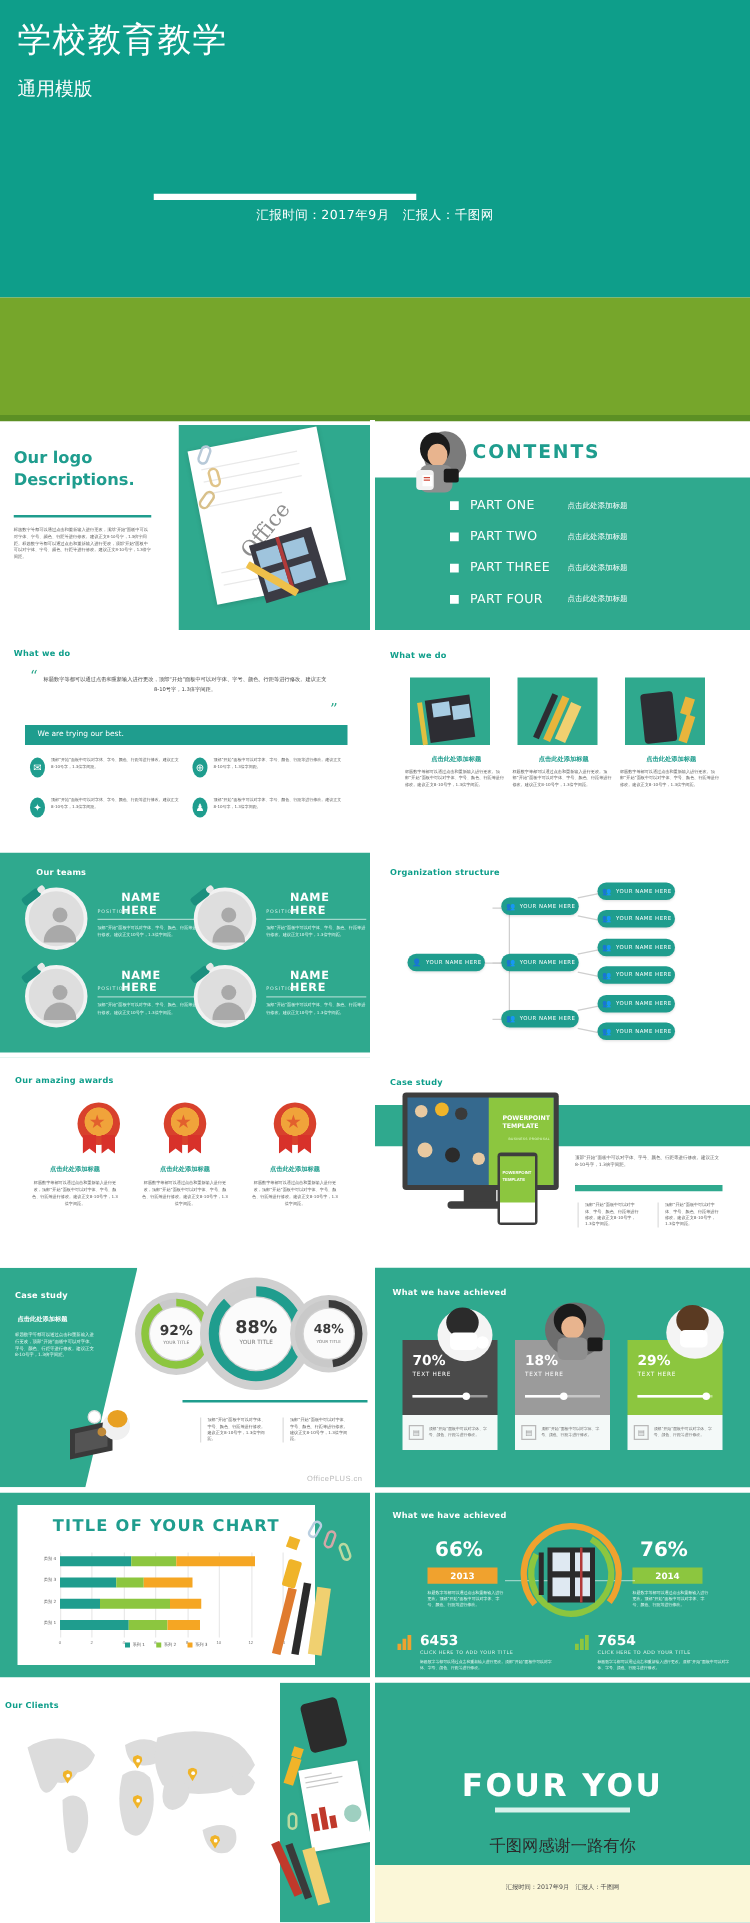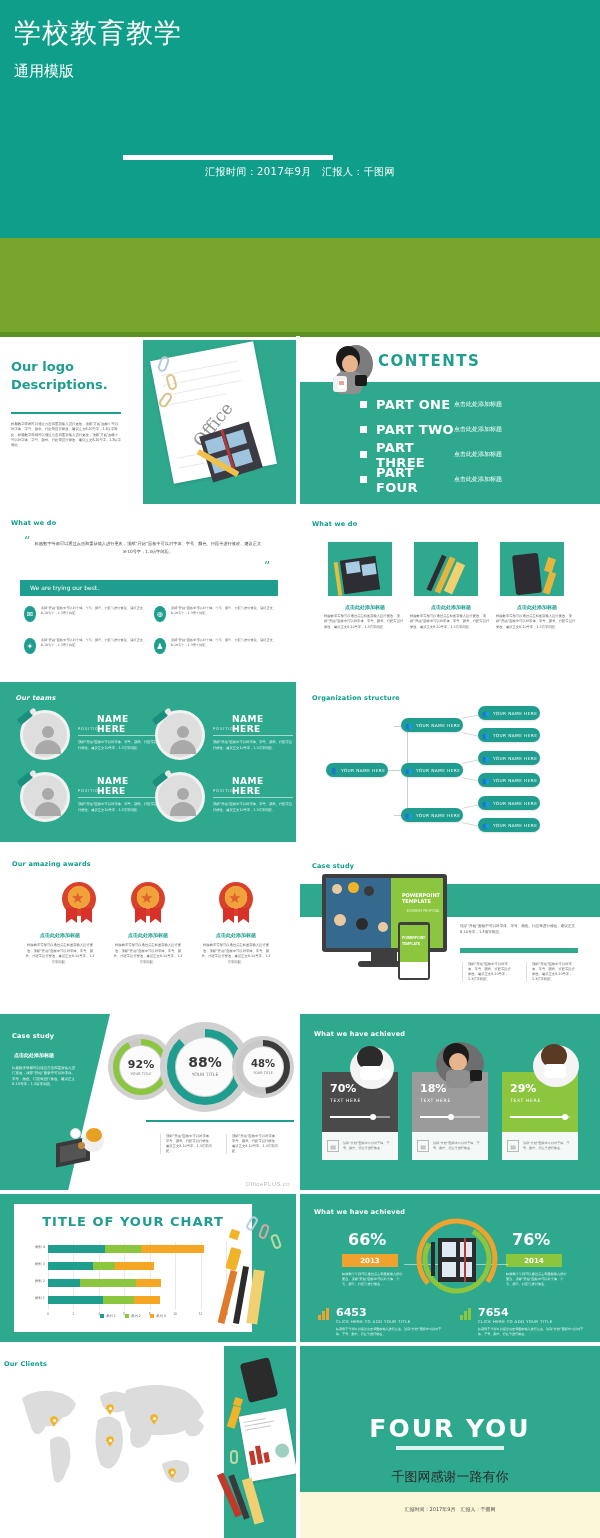--- a/index.html
+++ b/index.html
@@ -56,21 +56,21 @@
 
   
   .r1r { left:300px; top:340px; width:300px; height:164px; background:#2fa98e; }
   .cont-white { position:absolute; left:0; top:0; width:300px; height:42px; background:#fff; }
   .cont-title { position:absolute; left:78px; top:12px; font-size:15px; font-weight:bold; color:#1f9d8e;
                 letter-spacing:1.5px; font-family:"DejaVu Sans",sans-serif; }
   .person { position:absolute; left:22px; top:2px; width:52px; height:54px; }
   .cont-list { position:absolute; left:60px; top:52px; }
   .cont-row { display:flex; align-items:center; height:25px; }
   .cont-sq { width:7px; height:7px; background:#fff; margin-right:9px; }
-  .cont-pt { width:78px; font-size:13px; font-weight:bold; color:#fff; letter-spacing:.3px;
+  .cont-pt { width:78px; font-size:10px; font-weight:normal; color:#fff; letter-spacing:.3px;
              font-family:"DejaVu Sans",sans-serif; }
   .cont-desc { font-size:6px; color:#fff; font-family:"DejaVu Sans",sans-serif; }
 
   
   .r2l { left:0; top:508px; width:296px; height:170px; }
   .quote-mark { font-size:12px; color:#2fa98e; font-family:"DejaVu Serif",serif; }
   .quote-body { font-size:4.2px; line-height:1.8; color:#444; text-align:center; }
   .greenbar { position:absolute; left:20px; top:72px; width:258px; height:16px; background:#1f9d8e; }
   .greenbar span { position:absolute; left:10px; top:4px; font-size:6px; color:#fff;
                    font-family:"DejaVu Sans",sans-serif; }
@@ -355,21 +355,21 @@
       <div class="folder"></div>
       <div style="position:absolute;left:18px;top:12px;width:26px;height:40px;background:#2d2d33;border-radius:3px;transform:rotate(-6deg)"></div>
       <div style="position:absolute;left:50px;top:16px;width:8px;height:14px;background:#e8b53c;transform:rotate(18deg)"></div>
       <div style="position:absolute;left:50px;top:30px;width:7px;height:22px;background:#e8b53c;transform:rotate(18deg)"></div>
       <h4 class="cn">点击此处添加标题</h4>
       <p class="cn">标题数字等都可以通过点击和重新输入进行更改。顶部“开始”面板中可以对字体、字号、颜色、行距等进行修改。建议正文8-10号字，1.3倍字间距。</p>
     </div>
   </div>
 
   <div class="slide r3l">
-    <div class="stitle w" style="position:absolute;left:16px;top:12px;font-style:italic;">Our teams</div>
+    <div class="stitle w" style="position:absolute;left:29px;top:12px;">Our teams</div>
 
     <div class="member" style="left:20px;top:28px">
       <div class="avatar">
           <i class="head"></i>
           <i class="body"></i>
         </div>
       <div class="pin"></div>
       <div class="mname">NAME HERE</div>
       <div class="mpos">POSITION</div>
       <div class="mrule"></div>

